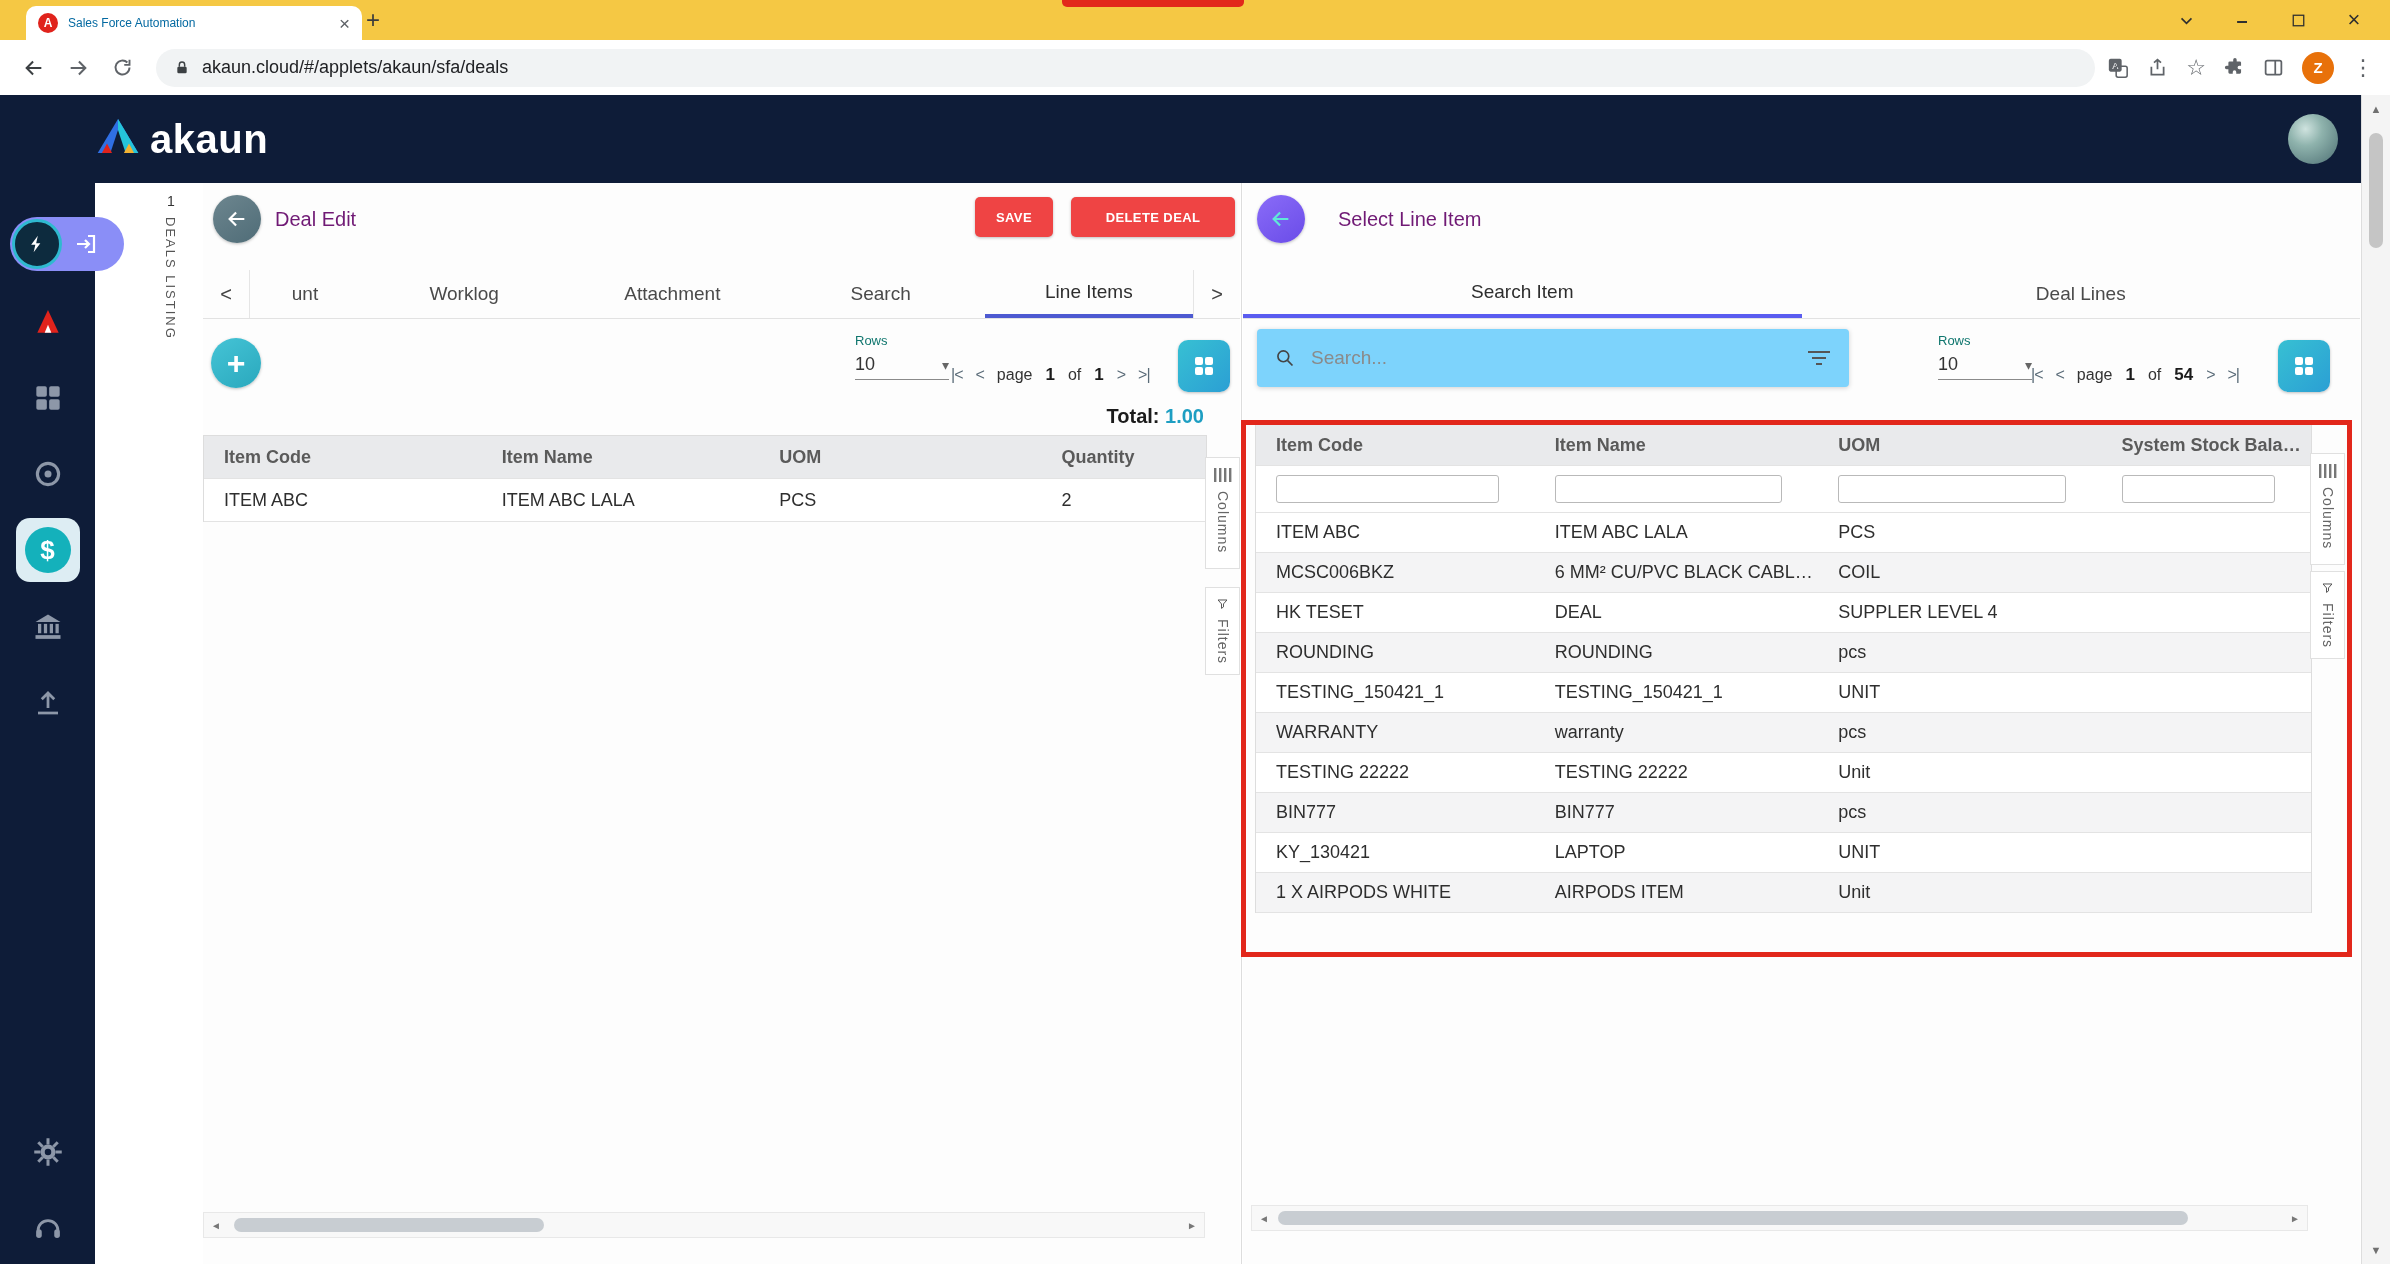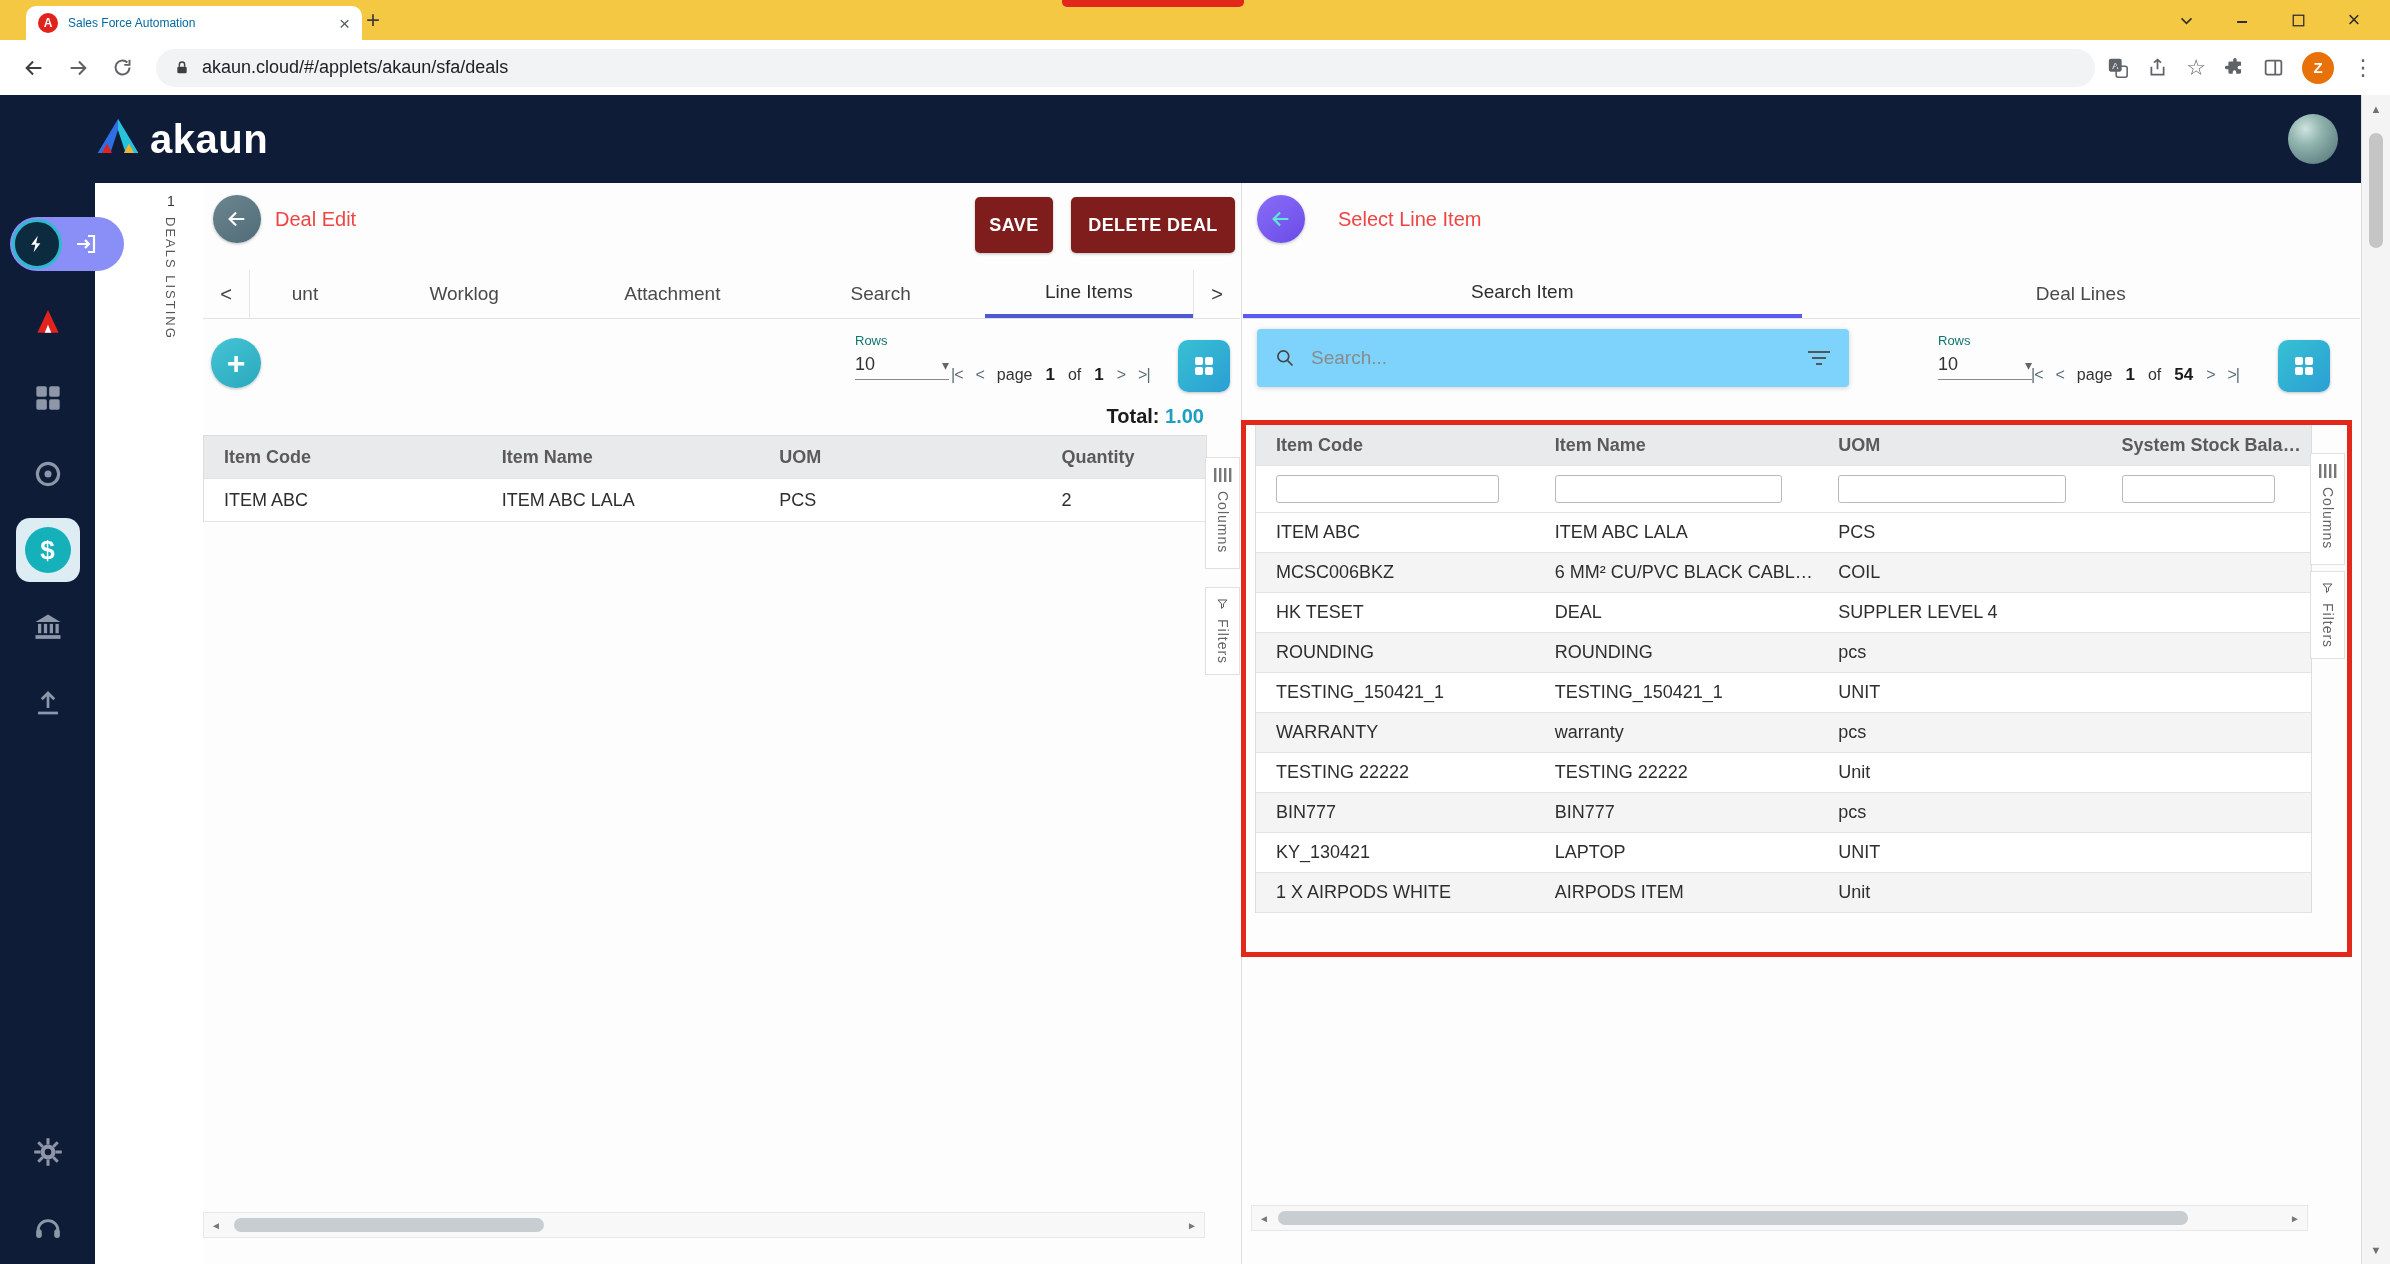--- a/index.html
+++ b/index.html
@@ -60,23 +60,23 @@
   
   .panel{position:absolute;top:183px;bottom:0;background:#fdfdfd}
   .panel-left{left:203px;width:1037px}
   .panel-right{left:1243px;width:1117px}
   .panel-divider{position:absolute;left:1241px;top:183px;bottom:0;width:1px;background:#ddd;z-index:4}
 
   .back-btn{position:absolute;width:48px;height:48px;border-radius:50%;display:flex;align-items:center;justify-content:center;
        box-shadow:0 1px 3px rgba(0,0,0,.25)}
   .back-teal{background:linear-gradient(145deg,#6d868f,#4f6c77)}
   .back-purple{background:linear-gradient(145deg,#8a6cf8,#6a4ce8)}
-  .panel-title{position:absolute;font-size:20px;color:#ef4444;font-weight:500}
-
-  .btn{position:absolute;height:56px;background:#7f1d1d;color:#fff;font-weight:bold;font-size:18px;
+  .panel-title{position:absolute;font-size:20px;color:#701a75;font-weight:500}
+
+  .btn{position:absolute;height:40px;background:#ef4444;color:#fff;font-weight:bold;font-size:13px;
        border-radius:5px;display:flex;align-items:center;justify-content:center;letter-spacing:.4px;
        box-shadow:0 1px 3px rgba(0,0,0,.25)}
 
   .ptabs{position:absolute;top:87px;left:0;right:0;height:48px;display:flex;align-items:stretch;
        border-bottom:1px solid #e2e2e2;background:#fdfdfd}
   .chev-cell{width:46px;display:flex;align-items:center;justify-content:center;color:#444;font-size:20px}
   .chev-l{border-right:1px solid #e5e5e5}
   .chev-r{border-left:1px solid #e5e5e5}
   .tab-item{display:flex;align-items:center;justify-content:center;font-size:19px;color:#4a4a4a}
   .tab-item.active{color:#2e2e2e;font-weight:500;border-bottom:4px solid #4d5ad1}

